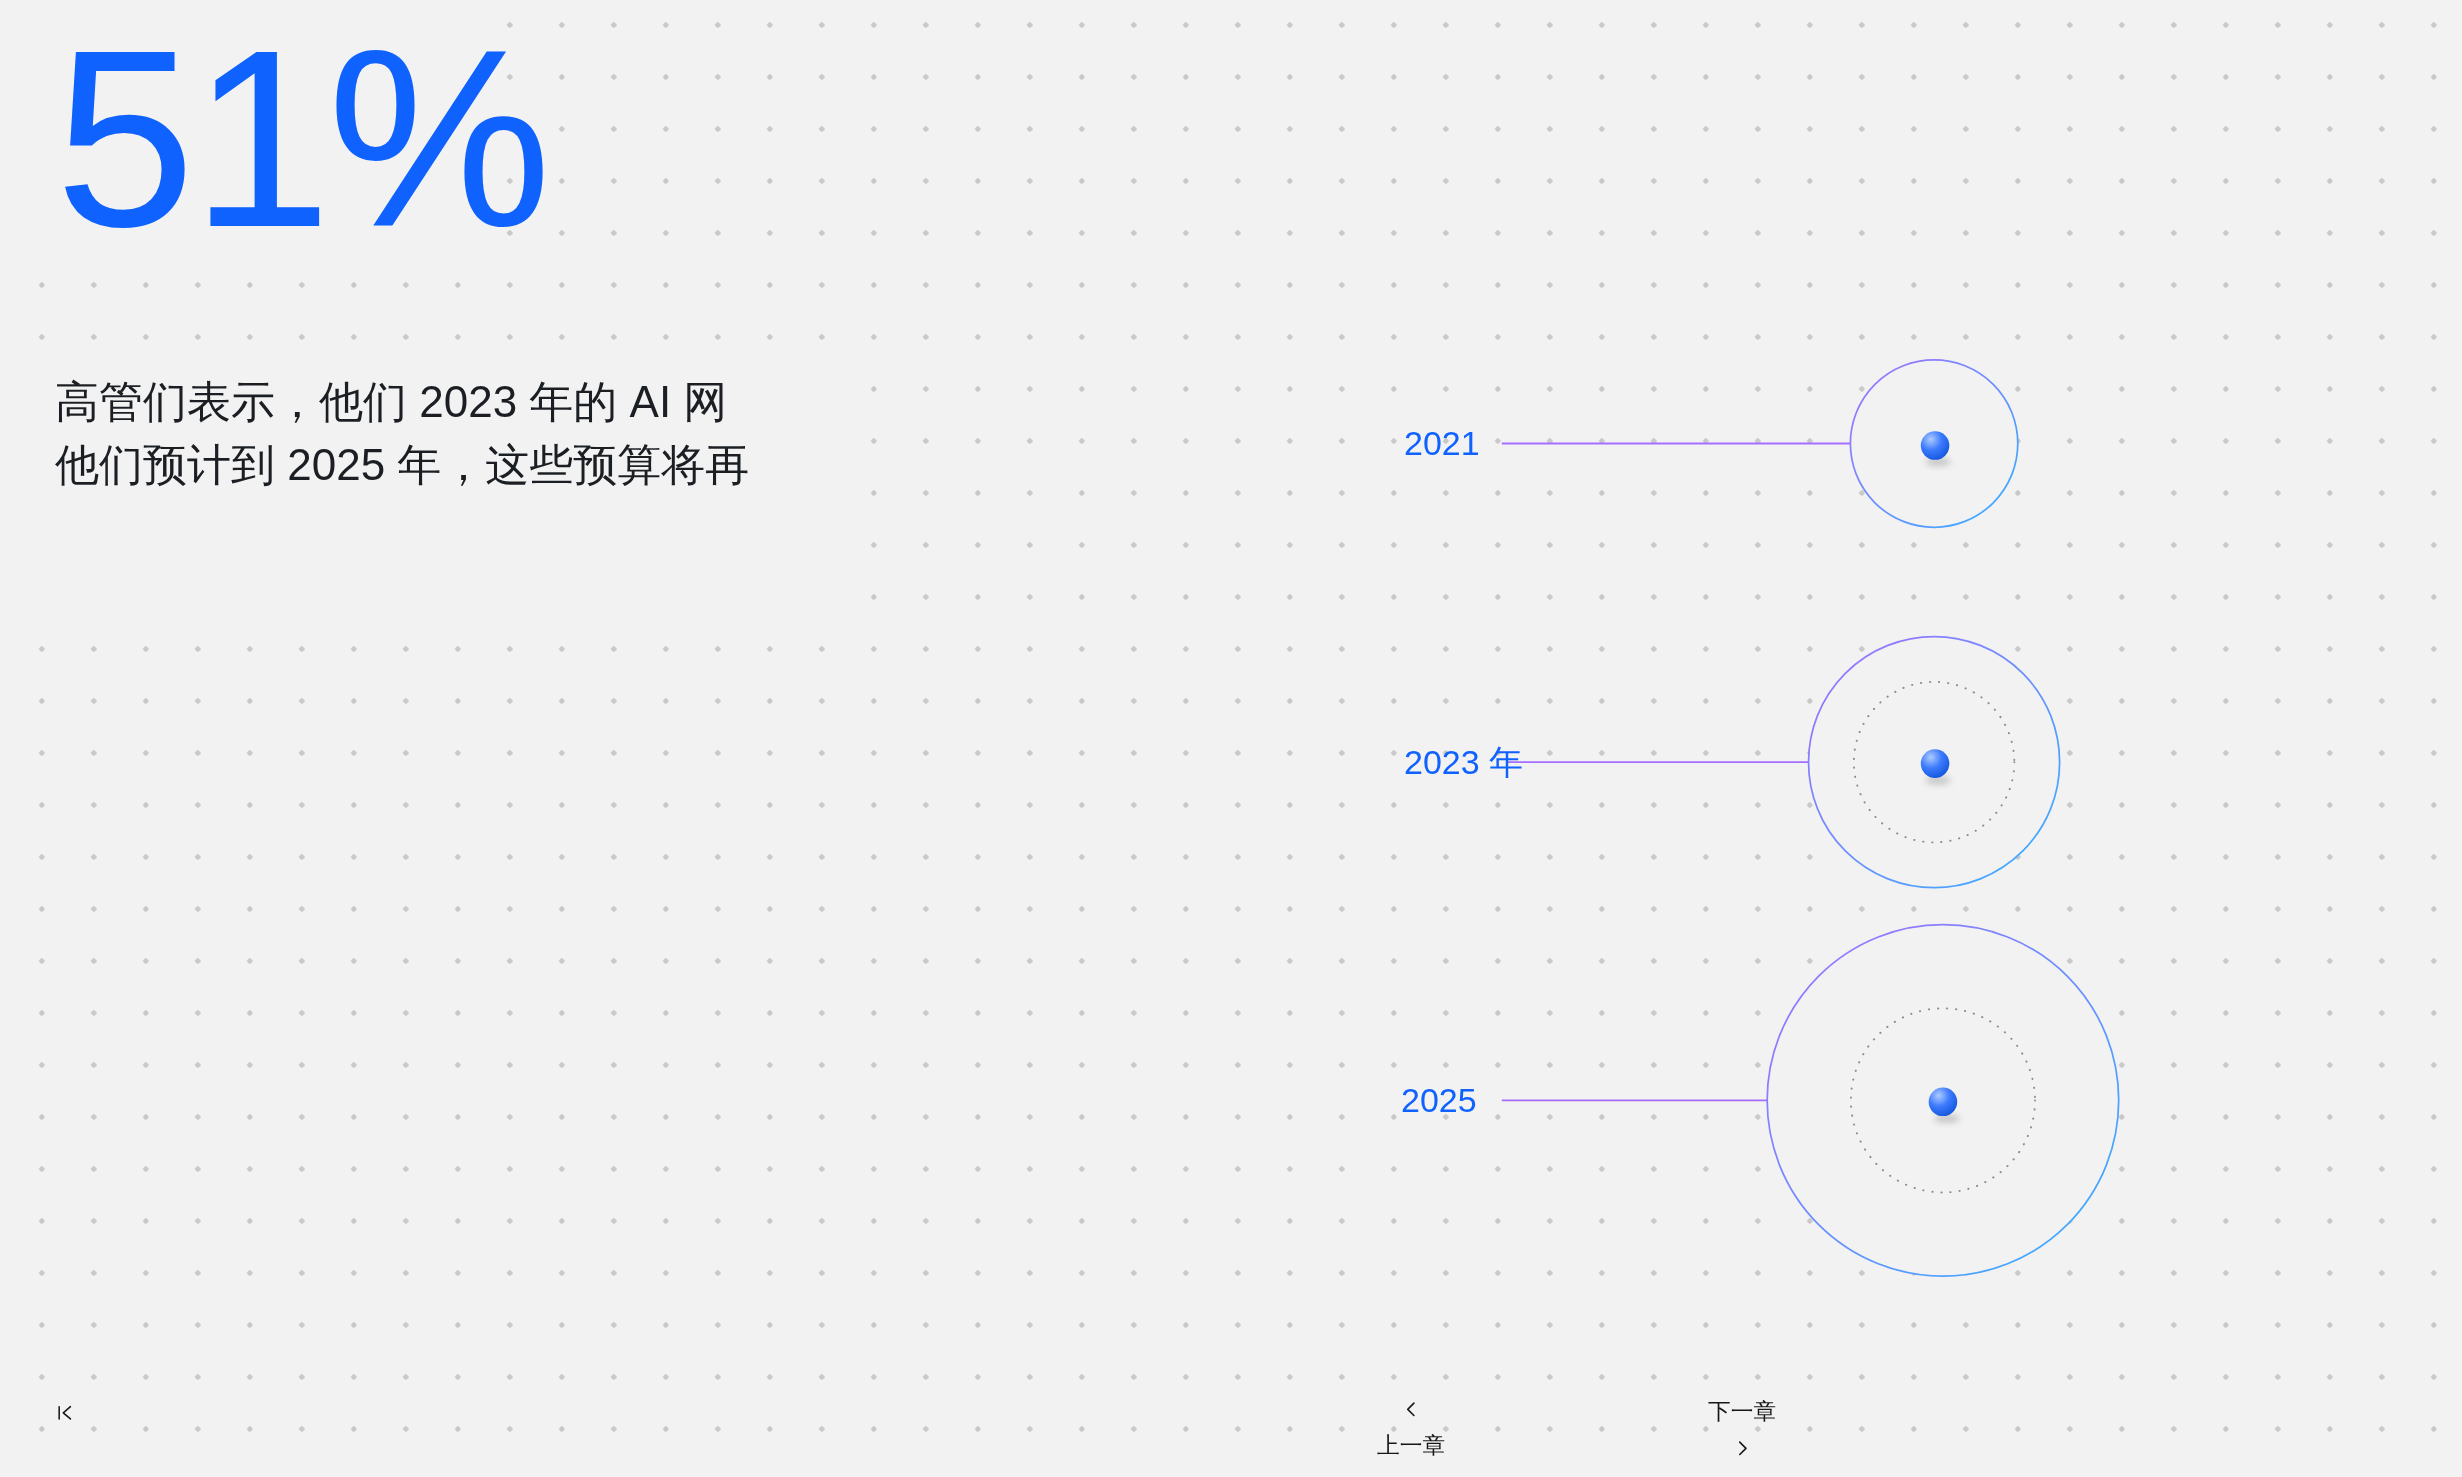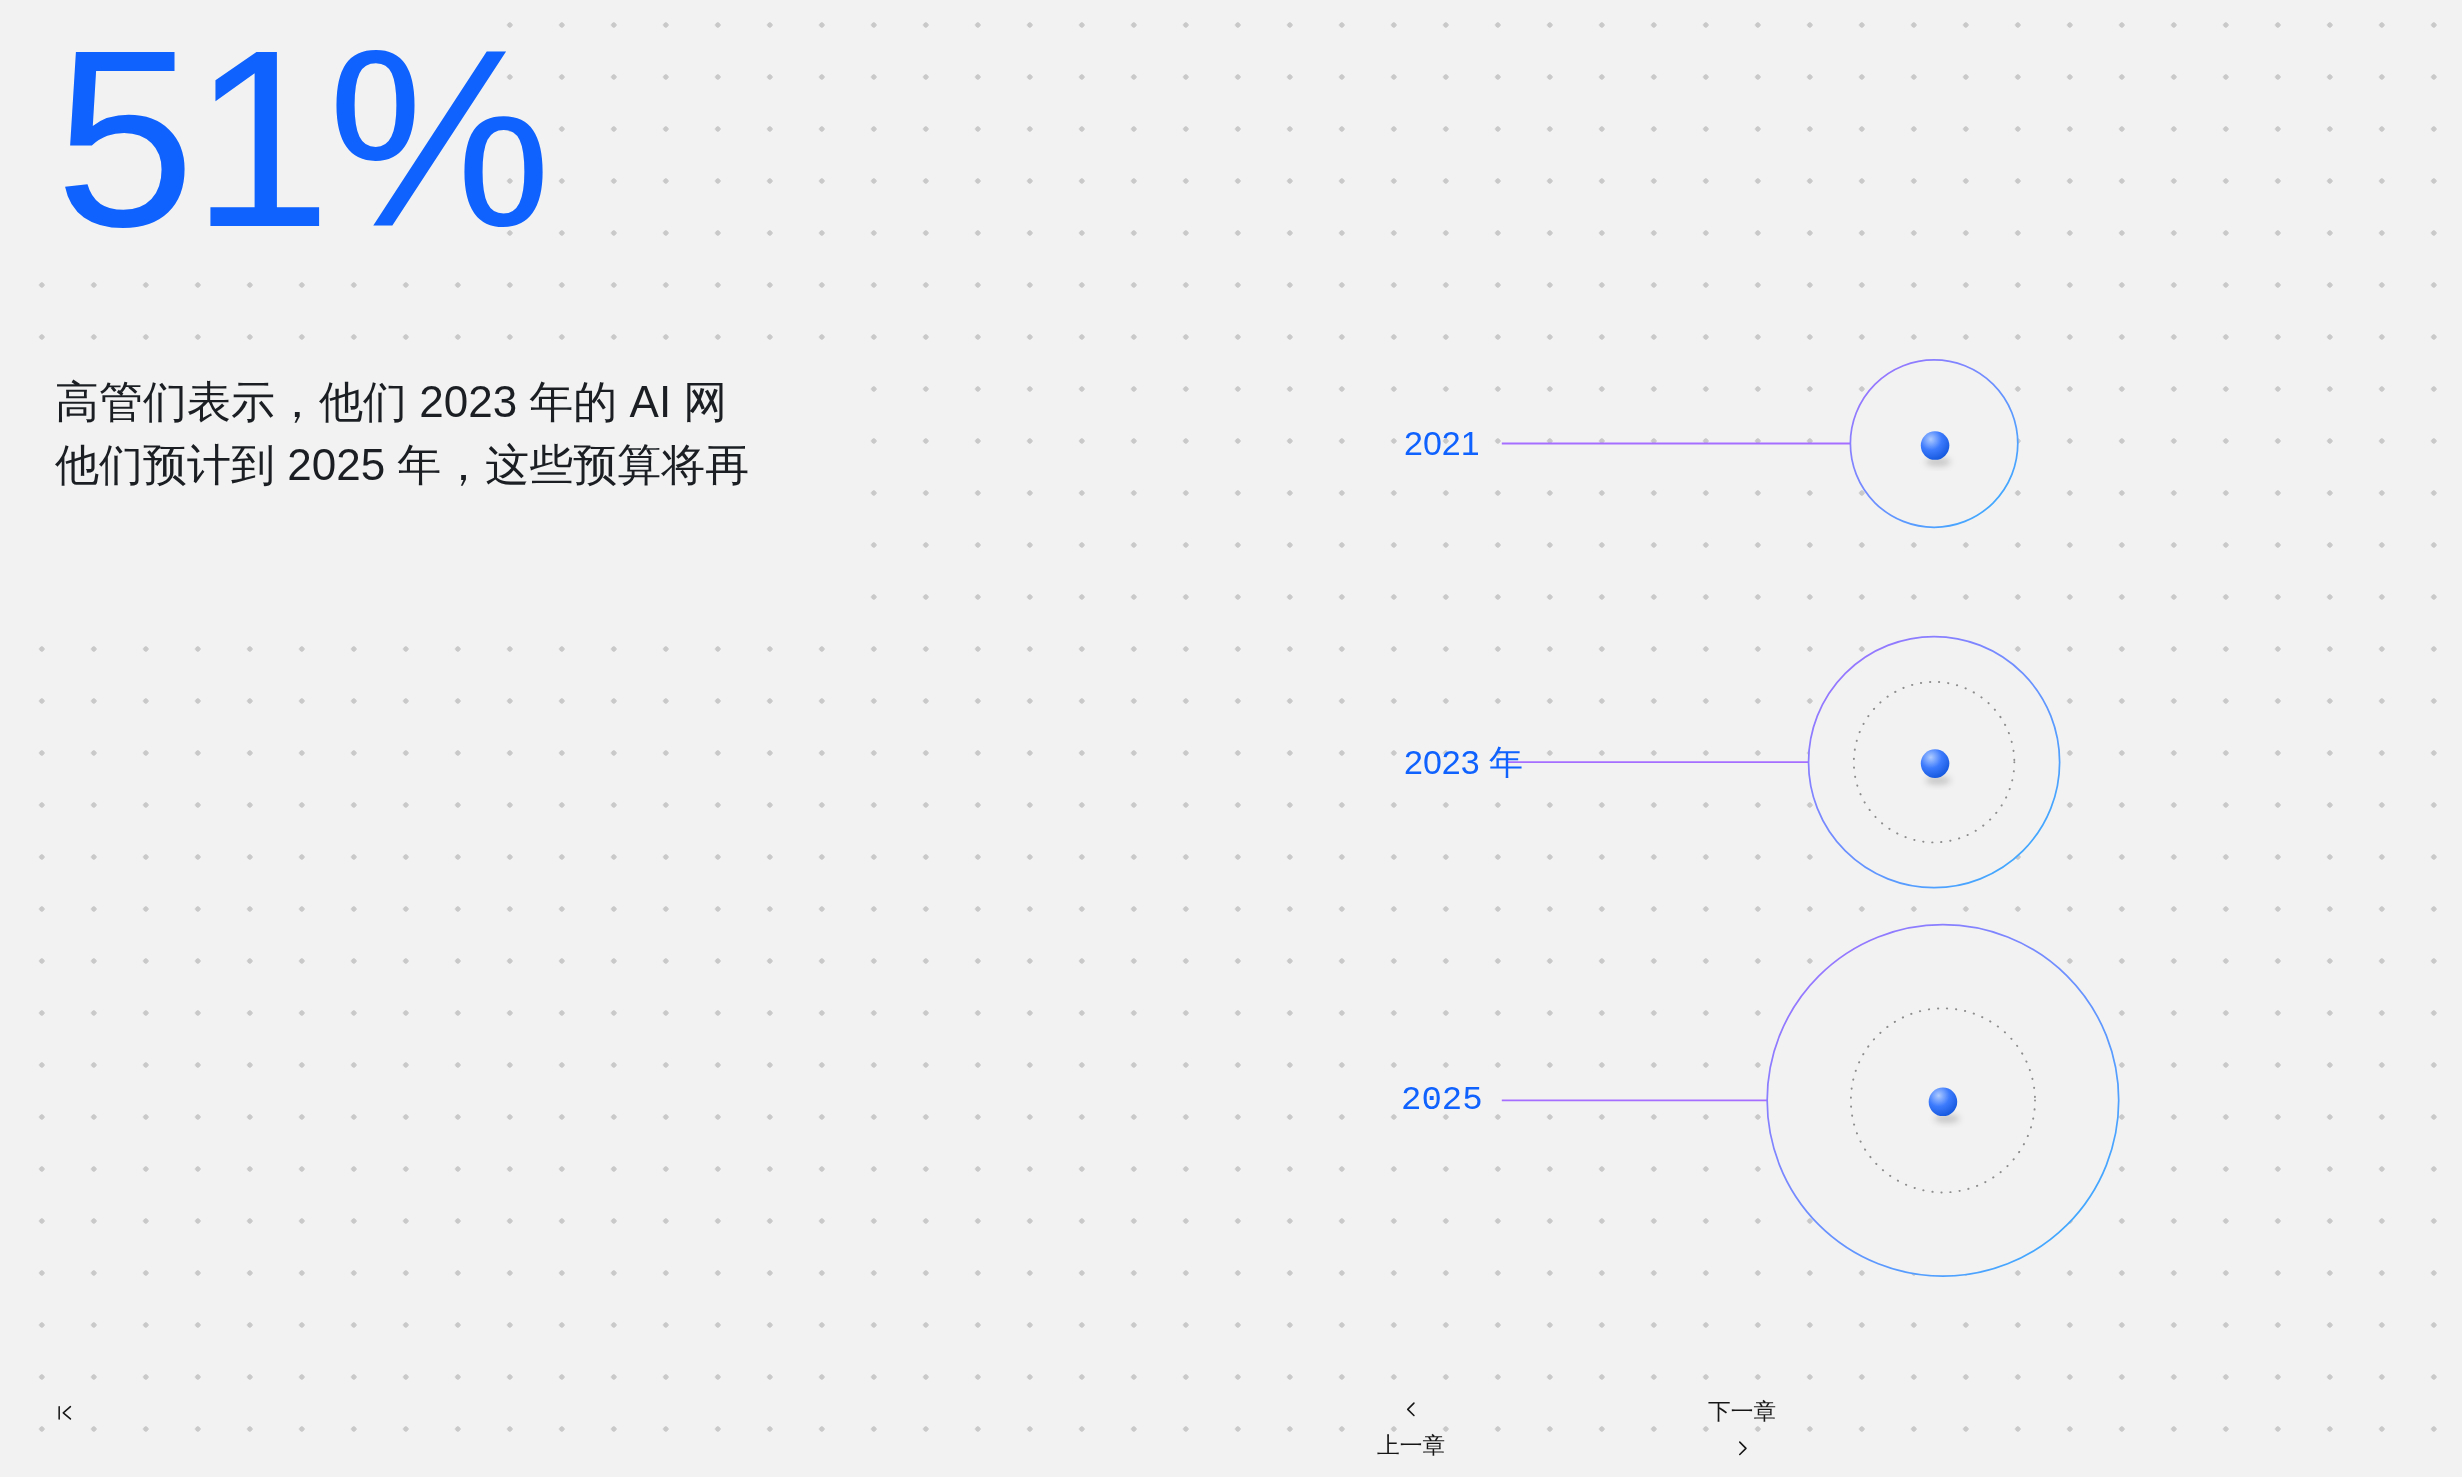--- a/index.html
+++ b/index.html
@@ -64,21 +64,21 @@
     position: absolute;
     z-index: 3;
     font-size: 34px;
     line-height: 34px;
     color: #0f62fe;
     white-space: nowrap;
     margin-left: 28px;
   }
   .label-2021 { left: 1376px; top: 426px; }
   .label-2023 { left: 1376px; top: 745px; }
-  .label-2025 { left: 1373px; top: 1083px; font-family: Liberation Mono, monospace; }
+  .label-2025 { left: 1373px; top: 1083px; }
 
   .footer-item {
     position: absolute;
     z-index: 3;
     display: flex;
     align-items: center;
     gap: 13.8px;
     font-size: 22.7px;
     line-height: 25.6px;
     color: #161616;

